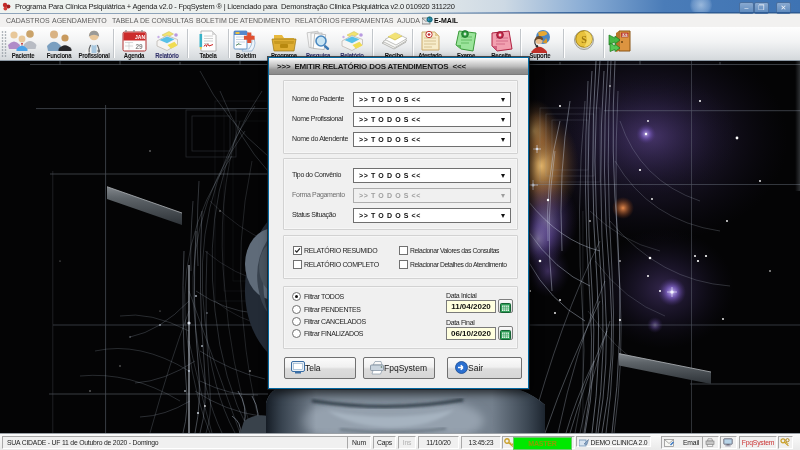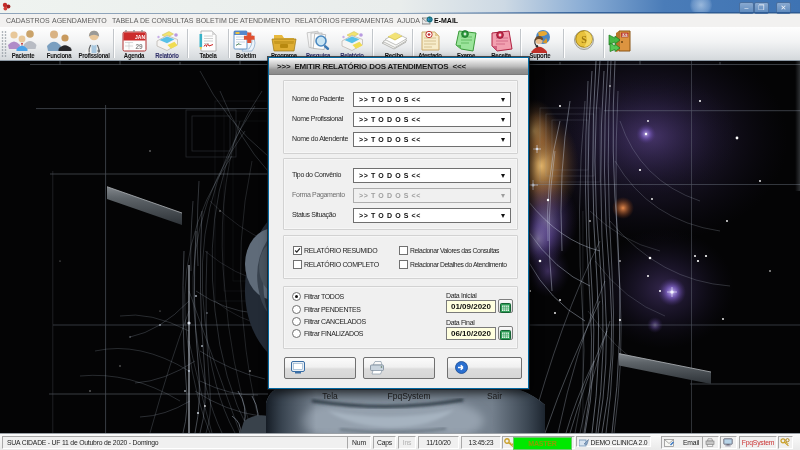--- a/index.html
+++ b/index.html
@@ -48,31 +48,32 @@
 .combo.dis .ar{border-top-color:#9e9e9e;}
 .cb{position:absolute;width:7px;height:7px;background:#fff;border:1px solid #707070;}
 .rd{position:absolute;width:7px;height:7px;background:#fff;border:1px solid #707070;border-radius:50%;}
 .rd.on:after{content:"";position:absolute;left:1.8px;top:1.8px;width:3.4px;height:3.4px;border-radius:50%;background:#111;}
 .datein{position:absolute;width:48px;height:11px;background:#ffffdf;border:1px solid #7a7a7a;
  font-size:8px;font-weight:bold;color:#111;text-align:center;line-height:11px;}
 .calbtn{position:absolute;width:13px;height:12px;border:1px solid #7f7f7f;border-radius:2px;background:linear-gradient(#fafafa,#d8d8d8);}
 .btn{position:absolute;height:20px;border:1px solid #707070;border-radius:2px;
  background:linear-gradient(#fbfbfb 0%,#f0f0f0 45%,#dcdcdc 55%,#d6d6d6 100%);
  font-size:8.5px;color:#161616;}
-.btn .bt{position:absolute;left:20px;right:0;text-align:center;top:5px;margin-top:28px;}
+.btn .bt{position:absolute;left:20px;right:0;top:5px;}
 </style></head>
 <body>
 <div id="app">
 
   <div id="titlebar">
     <svg id="appicon" viewBox="0 0 9 9">
         <circle cx="3" cy="3" r="2.2" fill="#c32a28"></circle>
         <circle cx="6.4" cy="4.5" r="2" fill="#a01f1e"></circle>
         <circle cx="3.4" cy="6.6" r="1.9" fill="#d43c35"></circle>
       </svg>
+    <span id="titletext">Programa Para Clínica Psiquiátrica + Agenda v2.0 - FpqSystem ® | Licenciado para&nbsp; Demonstração Clinica Psiquiátrica v2.0 010920 311220</span>
     <div class="wbtn" style="left:739px;">–</div>
     <div class="wbtn" style="left:754px;">❐</div>
     <div class="wbtn" style="left:776px;">✕</div>
     <div style="position:absolute;left:690px;top:-6px;width:22px;height:22px;border-radius:50%;background:radial-gradient(circle,rgba(220,235,250,0.55) 0%,rgba(200,220,245,0.25) 55%,rgba(200,220,245,0) 75%);"></div>
     <div style="position:absolute;left:400px;top:12px;width:400px;height:1px;background:linear-gradient(90deg,rgba(45,90,148,0) 0%,rgba(45,90,148,0.9) 45%,#2d5a94 100%);"></div>
   </div>
 
   <div id="menubar">
     <span class="mi" style="left:6px;">CADASTROS</span>
     <span class="mi" style="left:52px;">AGENDAMENTO</span>
@@ -642,21 +643,21 @@
     <div class="grp" style="top:228px;height:61px;"></div>
     <div class="rd on" style="left:23px;top:234px;"></div>
     <span class="lab" style="left:35px;top:235px;">Filtrar TODOS</span>
     <div class="rd" style="left:23px;top:247px;"></div>
     <span class="lab" style="left:35px;top:248px;">Filtrar PENDENTES</span>
     <div class="rd" style="left:23px;top:259px;"></div>
     <span class="lab" style="left:35px;top:260px;">Filtrar CANCELADOS</span>
     <div class="rd" style="left:23px;top:271px;"></div>
     <span class="lab" style="left:35px;top:272px;">Filtrar FINALIZADOS</span>
     <span class="lab" style="left:177px;top:234px;">Data Inicial</span>
-    <div class="datein" style="left:177px;top:242px;">01/09/2020</div>
+    <div class="datein" style="left:177px;top:242px;">11/04/2020</div>
     <div class="calbtn" style="left:229px;top:241px;"><svg width="11" height="10" viewBox="0 0 11 10" style="margin:1px;">
           <rect x="0.5" y="0.5" width="10" height="9" rx="1" fill="#2f9e57" stroke="#156233" stroke-width="1"></rect>
           <rect x="2" y="2.5" width="7" height="5.5" fill="#e8f5ec"></rect>
           <path d="M2 4.3 H9 M2 6 H9 M3.7 2.5 V8 M5.5 2.5 V8 M7.3 2.5 V8" stroke="#2f9e57" stroke-width="0.6"></path>
         </svg></div>
     <span class="lab" style="left:177px;top:261px;">Data Final</span>
     <div class="datein" style="left:177px;top:269px;">06/10/2020</div>
     <div class="calbtn" style="left:229px;top:268px;"><svg width="11" height="10" viewBox="0 0 11 10" style="margin:1px;">
           <rect x="0.5" y="0.5" width="10" height="9" rx="1" fill="#2f9e57" stroke="#156233" stroke-width="1"></rect>
           <rect x="2" y="2.5" width="7" height="5.5" fill="#e8f5ec"></rect>

